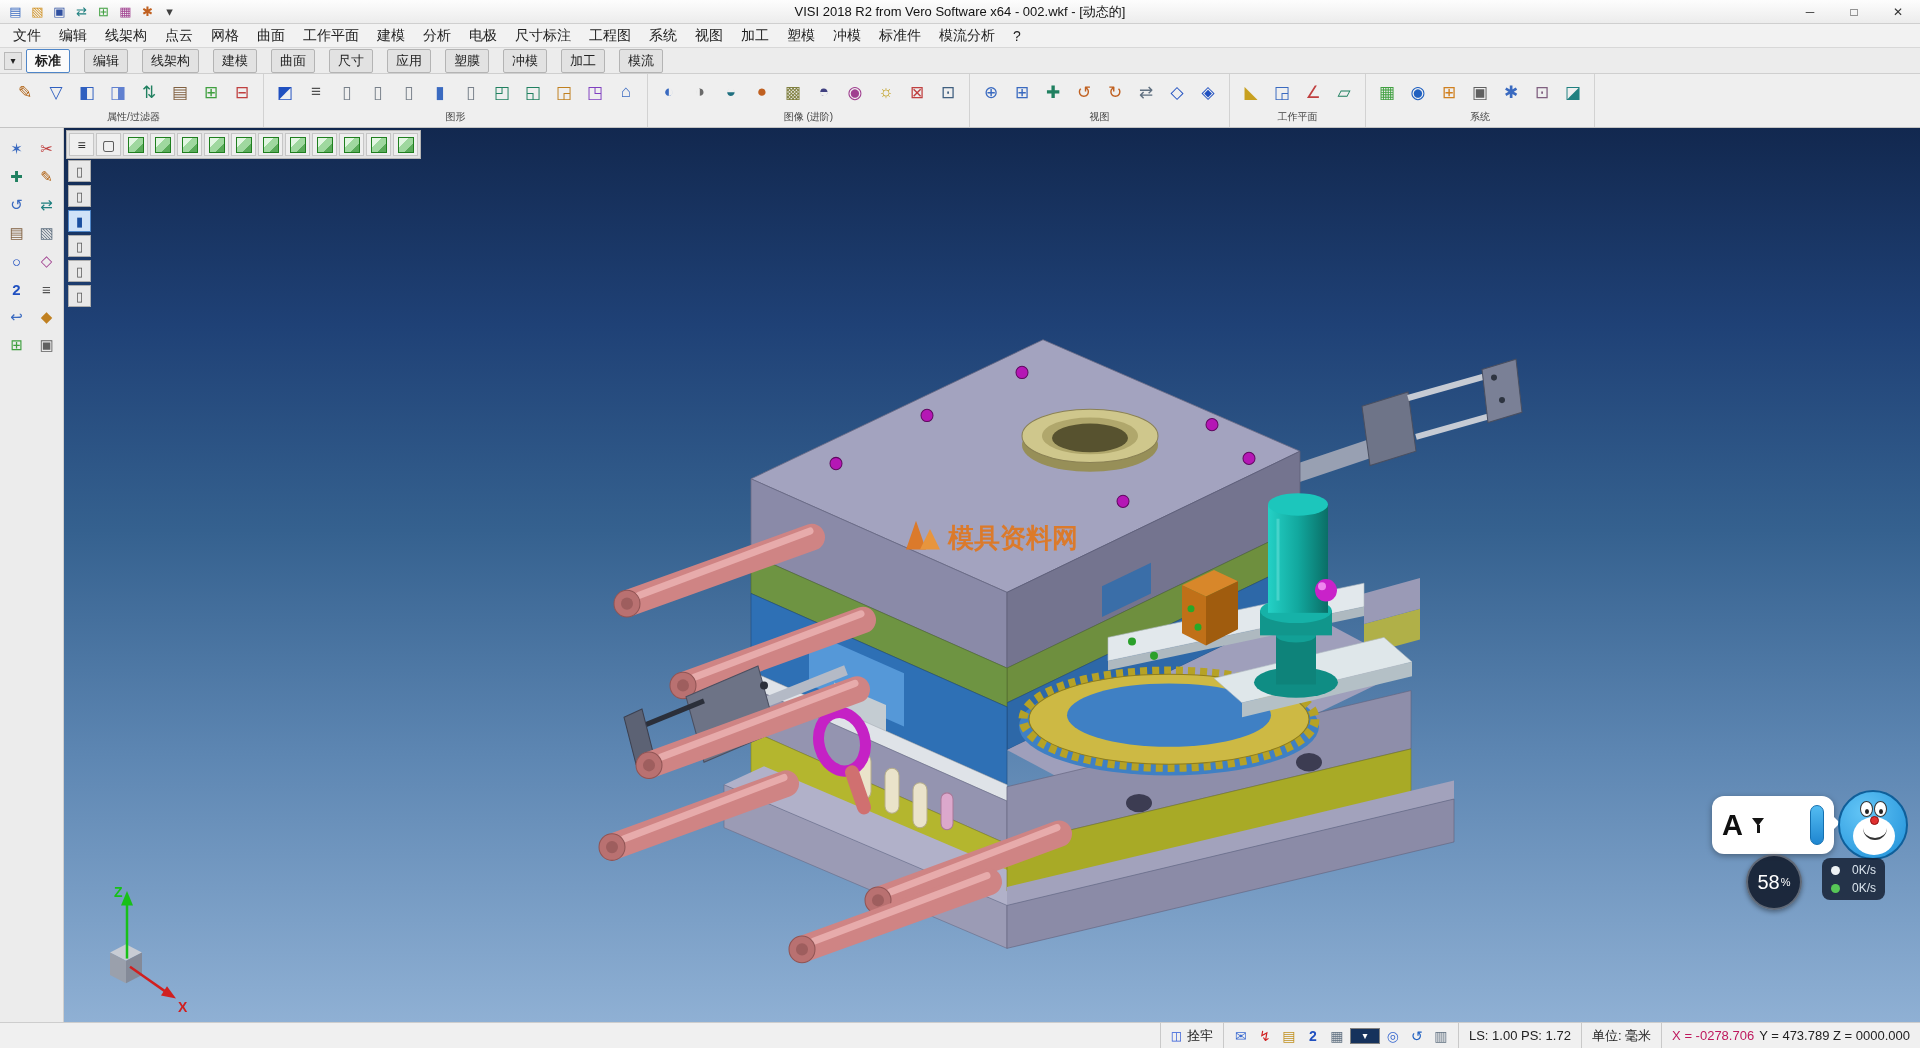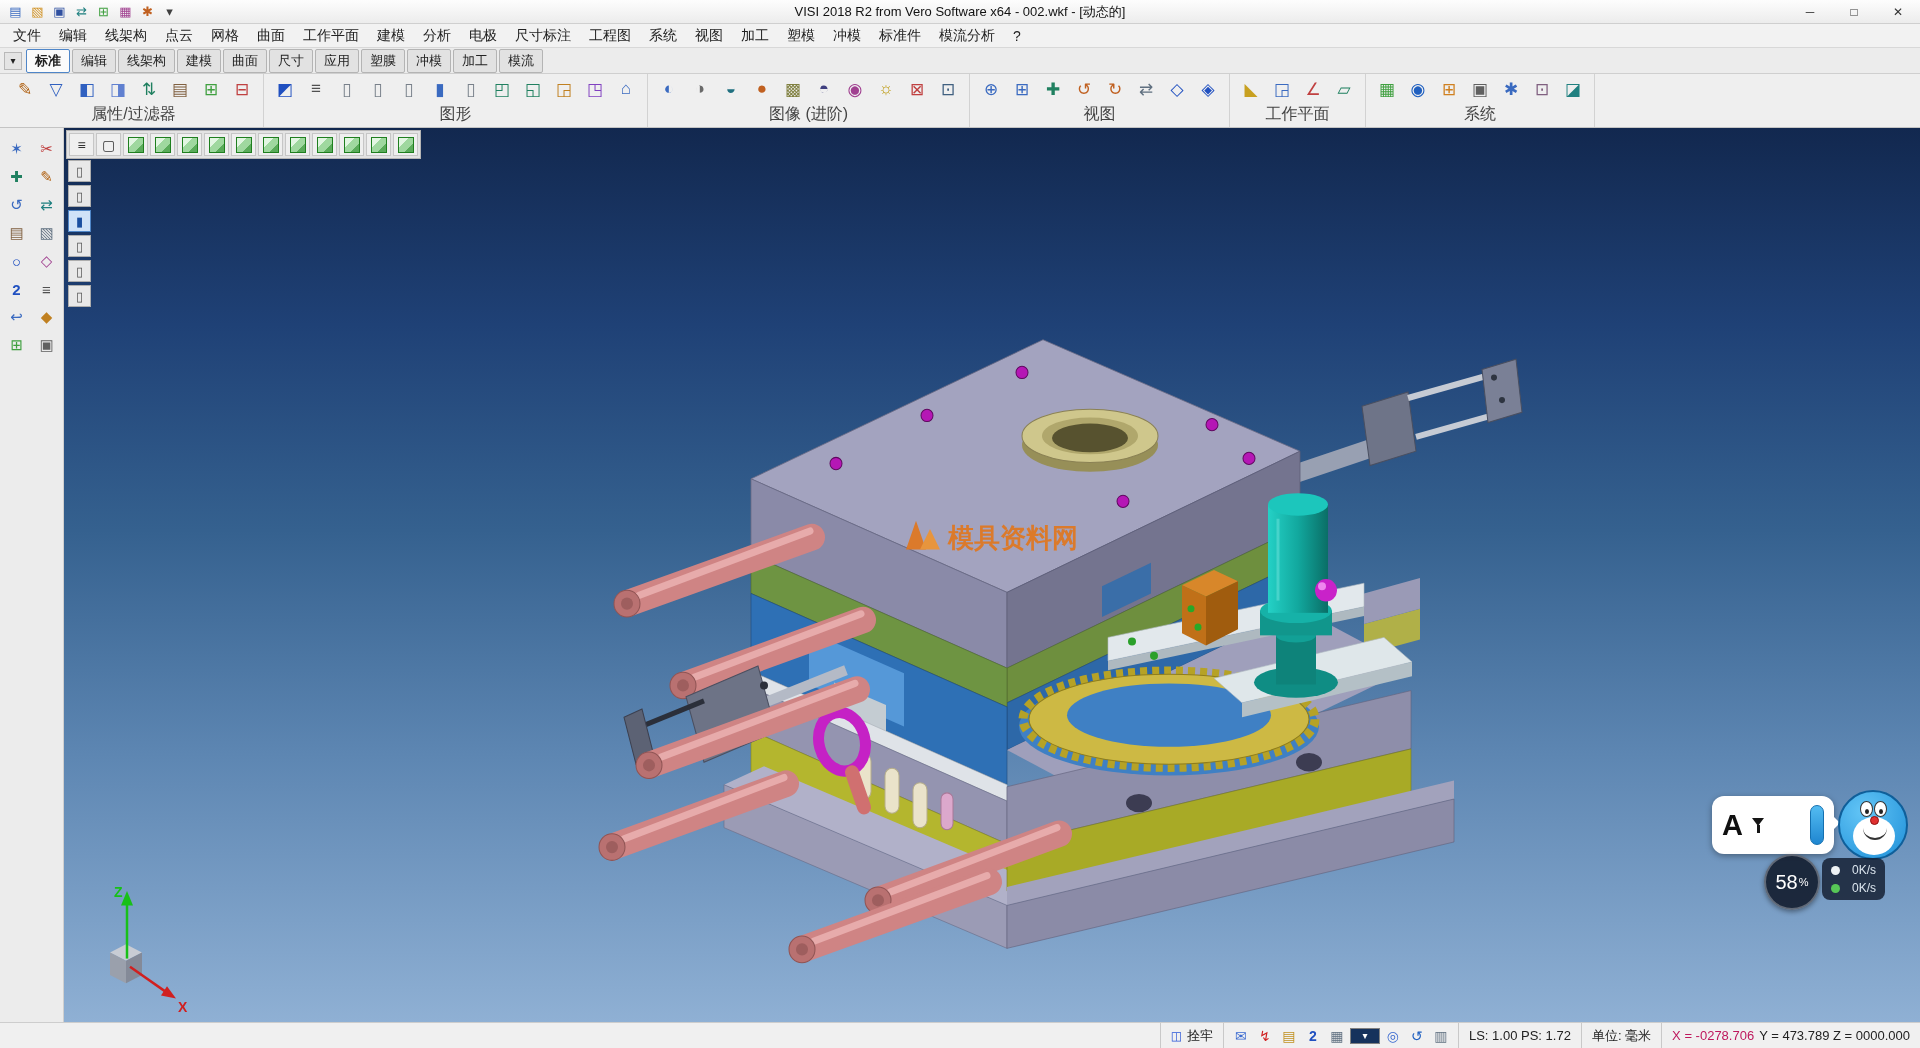--- a/index.html
+++ b/index.html
@@ -28,21 +28,21 @@
             border:1px solid #b8b8b8; background:#e4e4e4; font-size:10px; margin-right:2px; }
   .tab { padding:2px 8px; font-size:13px; background:#e2e2e2; border:1px solid #b4b4b4; border-radius:2px; white-space:nowrap; }
   .tab.active { background:#fbfbfb; border:1px solid #4f86c8; font-weight:bold; }
 
   
   .ribbon { height:54px; flex:0 0 54px; display:flex; background:#efefef; border-bottom:1px solid #c4c4c4; padding-left:4px; }
   .rgroup { display:flex; flex-direction:column; padding:1px 7px 0; border-right:1px solid #d2d2d2; }
   .ricons { display:flex; gap:3px; align-items:center; height:34px; }
   .ric { width:28px; height:28px; display:flex; align-items:center; justify-content:center; font-size:17px;
          background:transparent; border:1px solid transparent; }
-  .rlabel { text-align:center; font-size:16px; color:#444; padding:1px 0 3px; }
+  .rlabel { text-align:center; font-size:10px; color:#444; padding:1px 0 3px; }
 
   
   .main { flex:1; display:flex; min-height:0; }
   .dock { width:64px; flex:0 0 64px; background:#ececec; border-right:1px solid #cfcfcf;
           display:grid; grid-template-columns:28px 28px; gap:2px; padding:8px 3px; align-content:start; }
   .dock .ric { width:27px; height:26px; font-size:15px; }
   .canvas { flex:1; position:relative; overflow:hidden;
             background:linear-gradient(180deg,#12284f 0%,#1f4176 22%,#35618f 45%,#5d86b2 70%,#8fb0d4 100%); }
   .scene { position:absolute; inset:0; width:100%; height:100%; }
 
@@ -73,21 +73,21 @@
   .dora { position:absolute; right:4px; top:0; width:70px; height:70px; border-radius:50%;
           background:radial-gradient(circle at 35% 30%,#63c5f6,#1e8fd8); border:2px solid #0f5f9a; }
   .dora::before { content:""; position:absolute; left:13px; top:25px; width:42px; height:38px; background:#fff; border-radius:50%; }
   .deye { position:absolute; width:13px; height:16px; background:#fff; border:1px solid #333; border-radius:50%; top:9px; }
   .deye.l { left:20px; } .deye.r { left:34px; }
   .deye::after { content:""; position:absolute; left:4px; top:7px; width:4px; height:5px; background:#222; border-radius:50%; }
   .dnose { position:absolute; left:30px; top:24px; width:9px; height:9px; background:#e03030;
            border:1px solid #901010; border-radius:50%; }
   .dmouth { position:absolute; left:23px; top:34px; width:24px; height:14px; border-bottom:2px solid #333;
             border-radius:0 0 12px 12px; }
-  .pct { position:absolute; left:52px; top:64px; width:56px; height:56px; border-radius:50%;
+  .pct { position:absolute; left:34px; top:64px; width:56px; height:56px; border-radius:50%;
          background:rgba(18,28,46,.9); color:#fff; display:flex; align-items:center; justify-content:center;
          font-size:20px; border:2px solid rgba(255,255,255,.3); box-shadow:0 2px 5px rgba(0,0,0,.4); }
   .pct small { font-size:11px; margin-left:1px; }
   .speeds { position:absolute; left:110px; top:68px; background:rgba(18,28,46,.82); border-radius:8px;
             padding:5px 9px; color:#dbe5ee; font-size:12px; display:flex; flex-direction:column; gap:4px; }
   .srow { display:flex; align-items:center; gap:12px; }
   .dot { width:9px; height:9px; border-radius:50%; }
   .dot.u { background:#eef2f5; } .dot.d { background:#57c757; }
 
   
@@ -155,21 +155,21 @@
       <span class="menu-item">加工</span>
       <span class="menu-item">塑模</span>
       <span class="menu-item">冲模</span>
       <span class="menu-item">标准件</span>
       <span class="menu-item">模流分析</span>
       <span class="menu-item">?</span>
   </div>
 
   <div class="tabbar">
     <span class="tab-dd">▾</span>
-    <span style="display:flex;gap:2px;text-align:right;">
+    <span style="display:flex;gap:14px;text-align:right;">
       <span class="tab active">标准</span>
         <span class="tab">编辑</span>
         <span class="tab">线架构</span>
         <span class="tab">建模</span>
         <span class="tab">曲面</span>
         <span class="tab">尺寸</span>
         <span class="tab">应用</span>
         <span class="tab">塑膜</span>
         <span class="tab">冲模</span>
         <span class="tab">加工</span>

